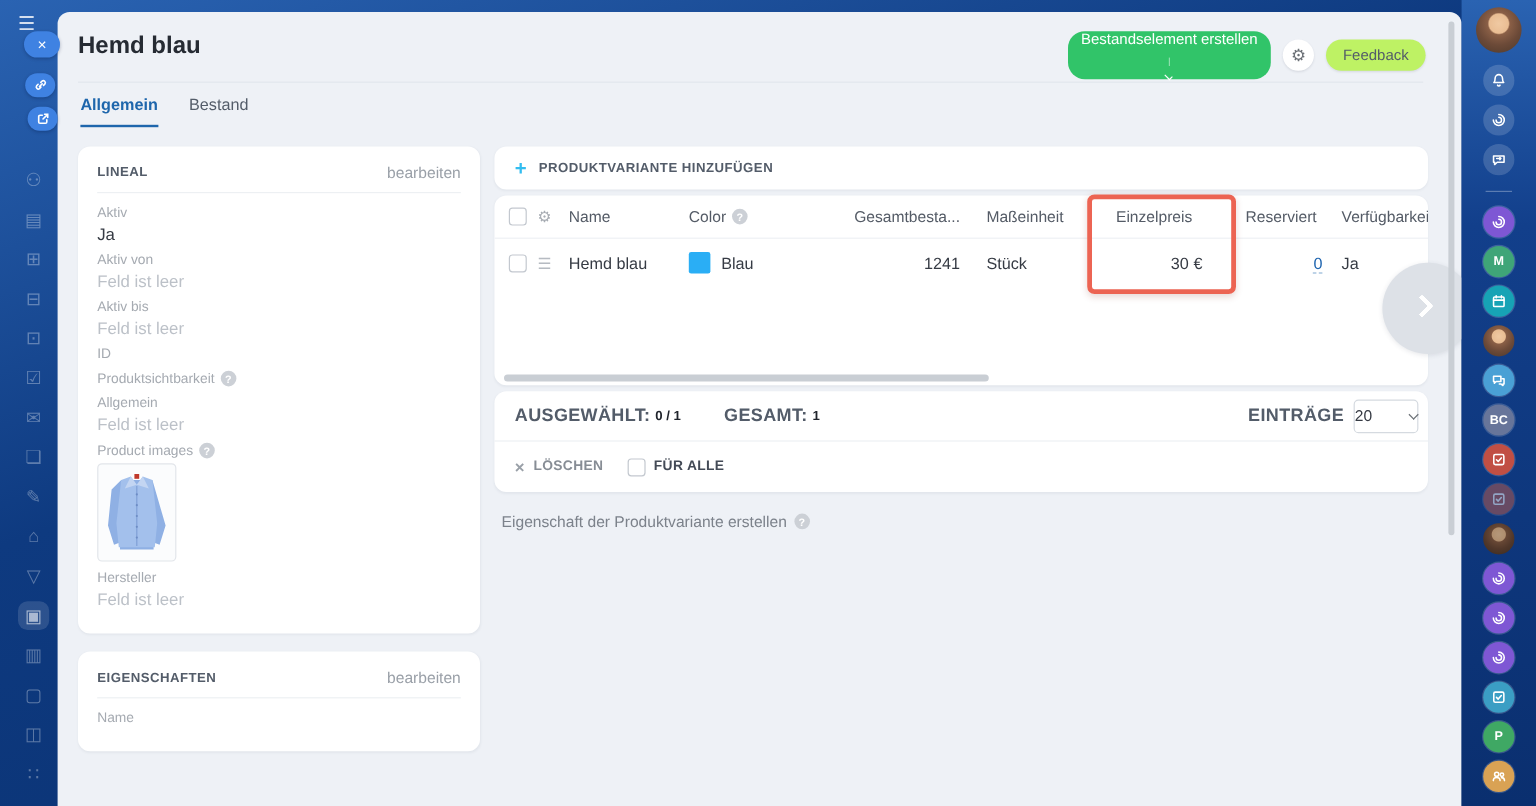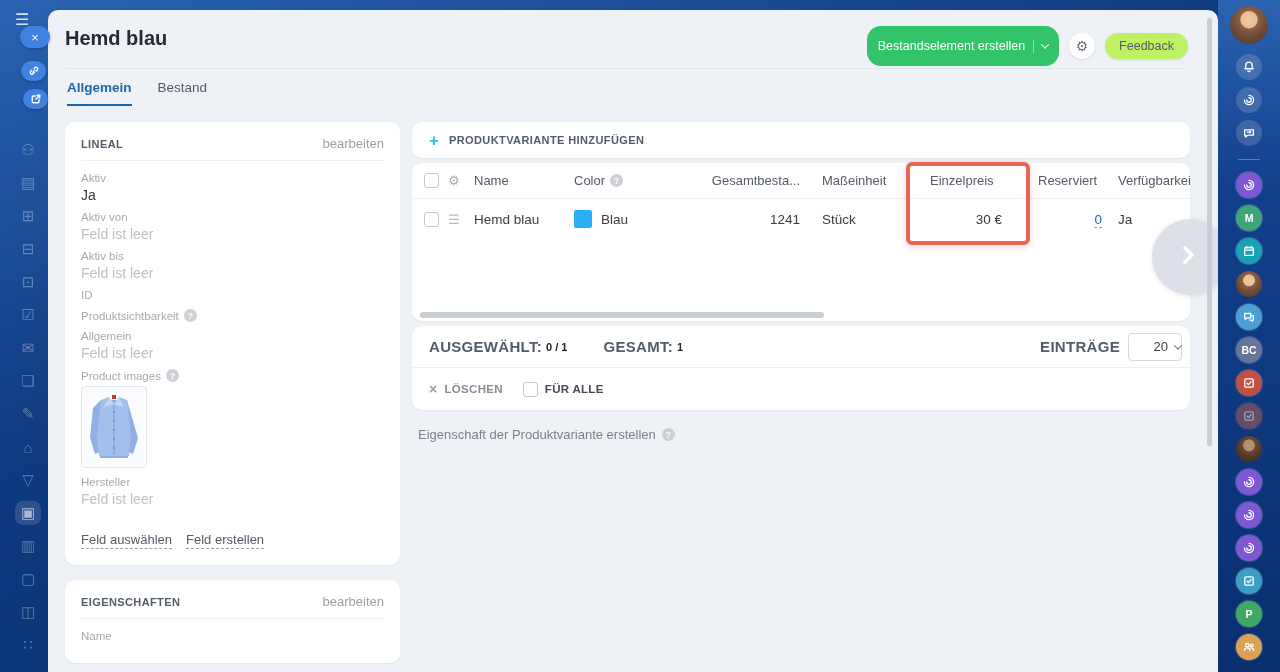--- a/index.html
+++ b/index.html
@@ -22,22 +22,22 @@
   #pill-link  { left:21px; top:61px; width:25px; height:20px; }
   #pill-ext   { left:23px; top:89px; width:25px; height:20px; }
   .pill svg { width:12px; height:12px; stroke:#fff; fill:none; stroke-width:1.8; stroke-linecap:round; }
 
   
   .panel { position:absolute; left:48px; top:10px; width:1170px; height:662px;
            background:#eef1f6; border-radius:10px 10px 0 0; overflow:hidden; z-index:2; }
 
   .page-title { position:absolute; left:17px; top:17px; font-size:20px; font-weight:600; color:#262b33; }
   .header-actions { position:absolute; right:30px; top:16px; display:flex; align-items:center; gap:10px; }
-  .btn-green { height:40px; display:flex; align-items:center; gap:8px; padding:16px 11px; border-radius:14px;
-               color:#fff; font-size:12.5px; cursor:pointer; }
+  .btn-green { height:40px; display:flex; align-items:center; gap:8px; padding:0 11px; border-radius:14px;
+               color:#fff; font-size:12.5px; cursor:pointer;flex-direction:column; }
   .btn-green .sep { width:1px; height:13px; background:rgba(255,255,255,.45); }
   .chev { display:inline-block; width:6px; height:6px; border-right:1.8px solid currentColor; border-bottom:1.8px solid currentColor; transform:rotate(45deg) translate(-1px,-1px); }
   .btn-gear { width:26px; height:26px; border-radius:50%; background:#fff; display:flex; align-items:center; justify-content:center;
               color:#6b7076; font-size:14px; box-shadow:0 1px 2px rgba(40,50,70,.12); cursor:pointer; }
   .btn-white { height:26px; display:flex; align-items:center; padding:0 14px; border-radius:14px; background:#bef264;
                color:#535c69; font-size:12.5px; box-shadow:0 1px 2px rgba(40,50,70,.12); cursor:pointer; }
   .header-divider { position:absolute; left:17px; right:32px; top:58px; height:1px; background:#e2e7ed; }
 
   .tabs { position:absolute; left:19px; top:70px; display:flex; gap:26px; }
   .tab { font-size:13.5px; color:#535c69; padding-bottom:9px; cursor:pointer; }
@@ -89,21 +89,21 @@
   .h-scroll { position:absolute; left:8px; right:8px; bottom:3px; height:6px; }
   .h-thumb { width:53%; height:6px; background:#c9ced4; border-radius:3px; cursor:pointer; }
 
   .footer-card { margin-top:5px; border-radius:10px; }
   .f-row1 { height:41px; display:flex; align-items:center; padding:0 8px 0 17px; }
   .sum-label { font-size:15px; font-weight:bold; color:#535c69; letter-spacing:.3px; }
   .sum-val { font-size:11px; font-weight:bold; color:#20242c; margin-left:4px; }
   .sum-gap { width:36px; }
   .entries { margin-left:auto; display:flex; align-items:center; gap:8px; }
   .select-box { width:54px; height:28px; border:1px solid #d5dae0; border-radius:4px; background:#fff;
-                display:flex; align-items:center; justify-content:flex-end; gap:7px; font-size:13px; color:#363b44; cursor:pointer; }
+                display:flex; align-items:center; justify-content:space-between; gap:7px; font-size:13px; color:#363b44; cursor:pointer; }
   .select-box .chev { color:#6b7076; }
   .f-hr { height:1px; background:#edf0f3; }
   .f-row2 { height:42px; display:flex; align-items:center; gap:20px; padding:0 17px; }
   .del-btn { display:flex; align-items:center; gap:7px; font-size:11.5px; font-weight:bold; color:#878d95; letter-spacing:.3px; cursor:pointer; }
   .del-x { font-size:14px; font-weight:bold; color:#9aa0a8; line-height:1; }
   .forall { display:flex; align-items:center; gap:7px; font-size:11.5px; font-weight:bold; color:#434a56; letter-spacing:.3px; }
 
   .create-prop { margin-top:17px; display:flex; align-items:center; gap:6px; font-size:13px; color:#7c828b; padding-left:6px; cursor:pointer; }
 
   .highlight-box { position:absolute; left:858px; top:152px; width:124px; height:83px;
@@ -247,24 +247,20 @@
                   <circle cx="27" cy="47" r="0.9" fill="#6d8cc4"></circle>
                 <circle cx="27" cy="56" r="0.9" fill="#6d8cc4"></circle>
               </svg>
             </div>
           </div>
           <div class="field">
             <div class="f-label">Hersteller</div>
             <div class="f-value empty">Feld ist leer</div>
           </div>
         </div>
-        <div class="link-row">
-          <span class="dashed-link">Feld auswählen</span>
-          <span class="dashed-link">Feld erstellen</span>
-        </div>
       </div>
 
       <div class="card card2">
         <div class="card-head">
           <span class="card-title">EIGENSCHAFTEN</span>
           <span class="edit-link">bearbeiten</span>
         </div>
         <div class="card-hr"></div>
         <div class="fields">
           <div class="field">

